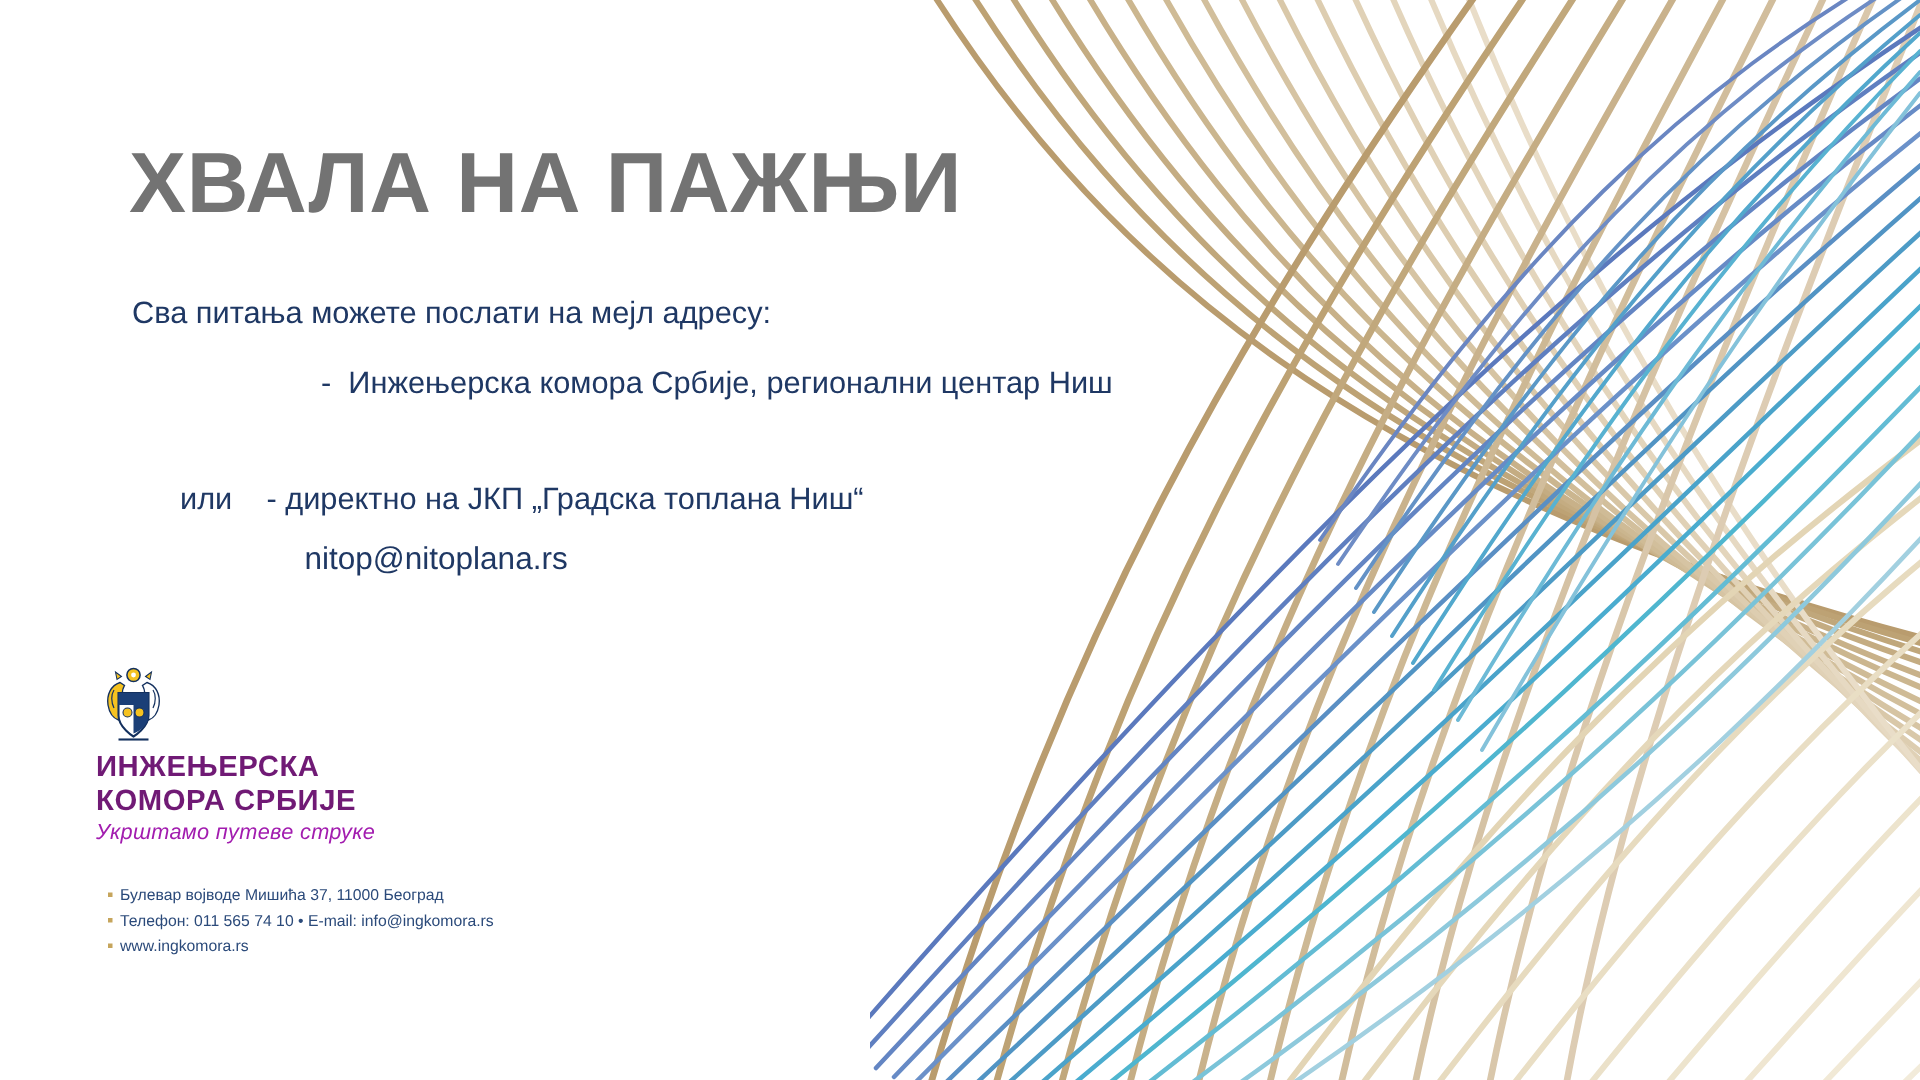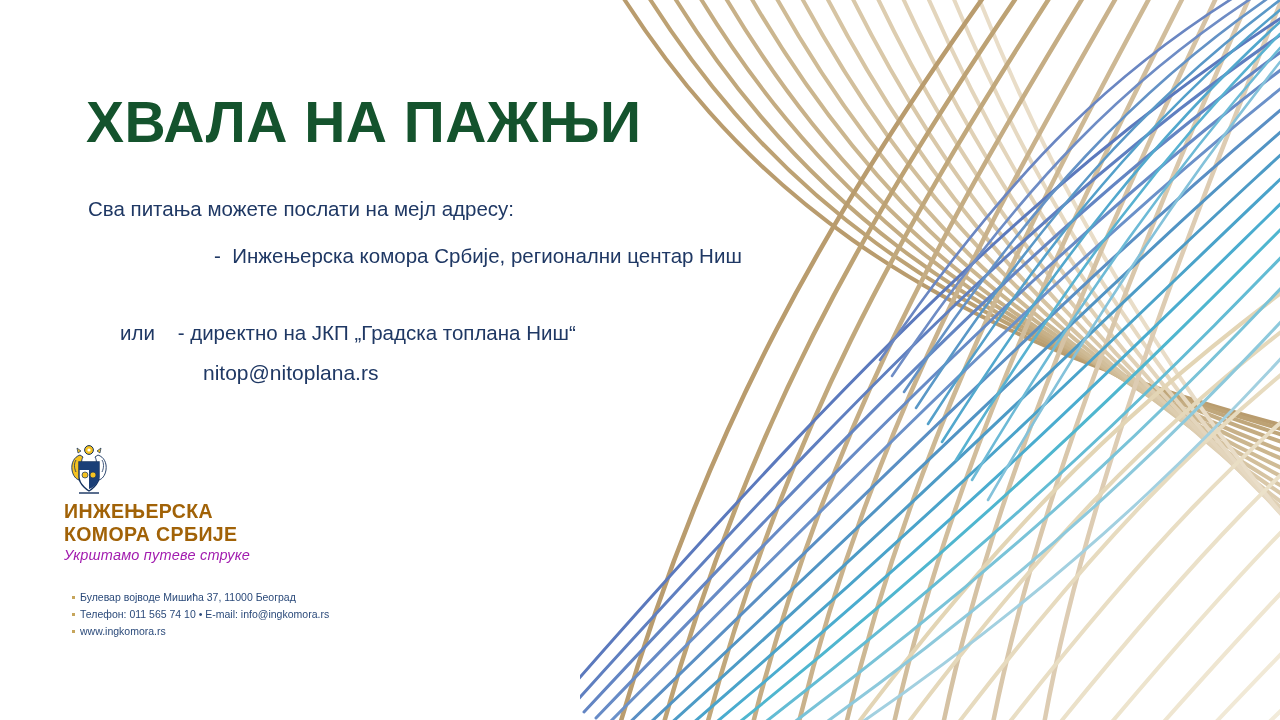--- a/index.html
+++ b/index.html
@@ -30,21 +30,21 @@
   }
 
   
   #title {
     position: absolute;
     left: 86px;
     top: 92px;
     font-size: 57px;
     font-weight: bold;
     letter-spacing: 0.5px;
-    color: #14532d;
+    color: #737373;
     line-height: 1.08;
     white-space: nowrap;
   }
 
   
   .body-line {
     position: absolute;
     color: #1f3864;
     font-size: 20.5px;
     line-height: 1.3;
@@ -63,21 +63,21 @@
     width: 260px;
   }
   #crest {
     width: 46px;
     height: 52px;
     display: block;
     margin-left: 2px;
   }
   #logo-name {
     margin-top: 4px;
-    color: #a16207;
+    color: #701a75;
     font-weight: bold;
     font-size: 19.5px;
     letter-spacing: 0.4px;
     line-height: 1.16;
     white-space: pre-line;
   }
   #logo-tagline {
     margin-top: 2px;
     color: #a21caf;
     font-style: italic;

